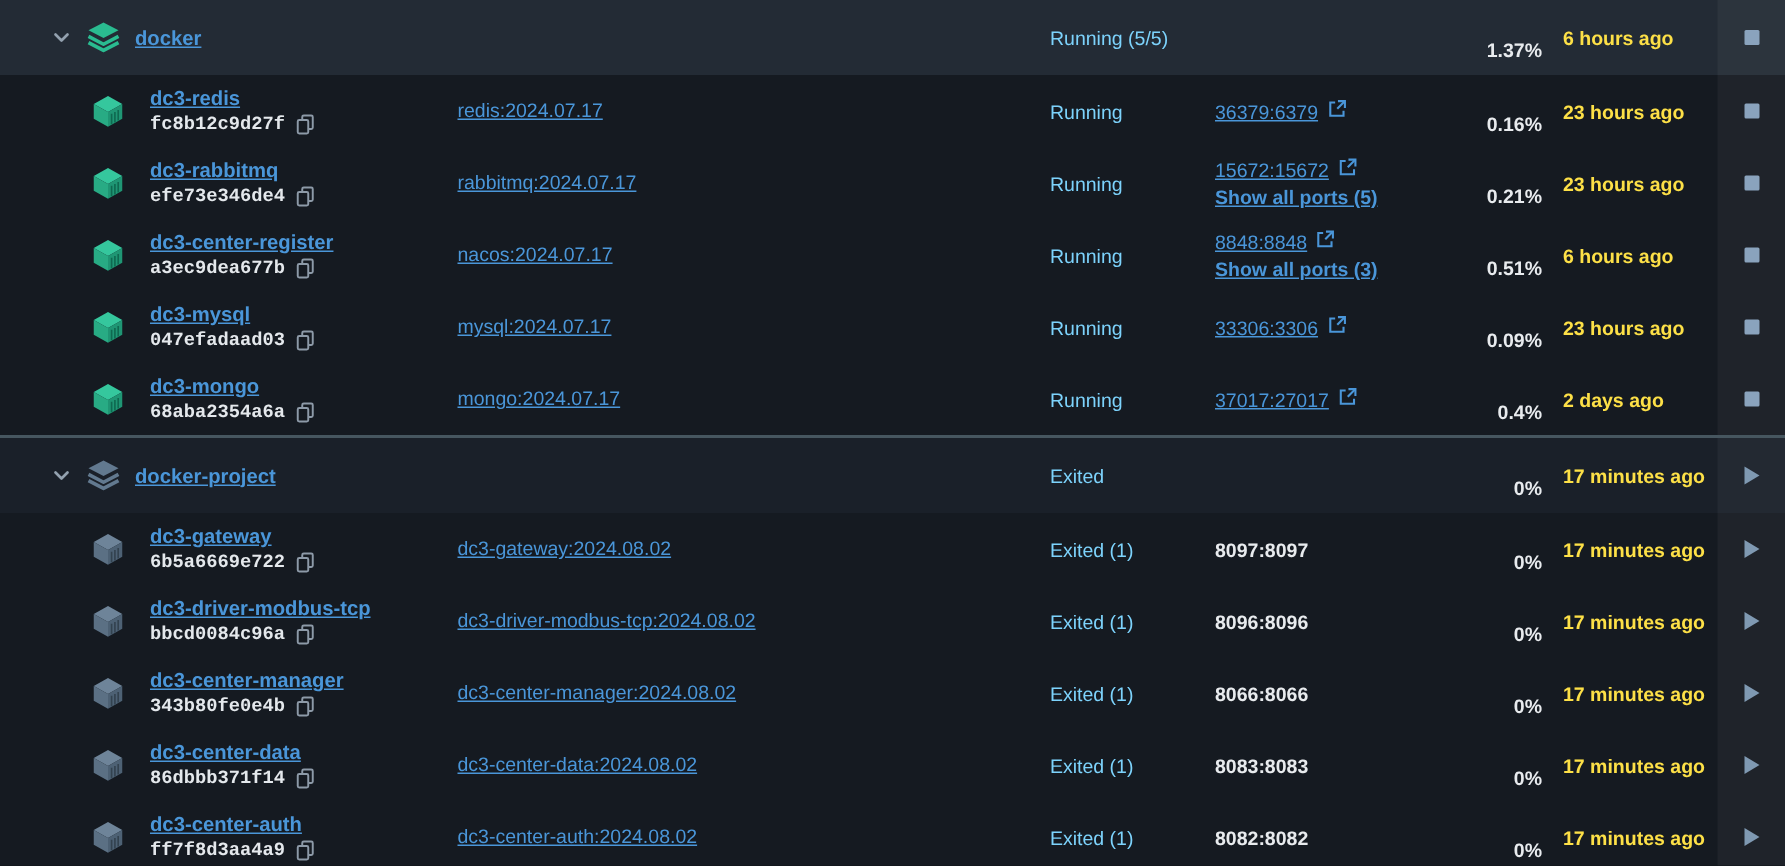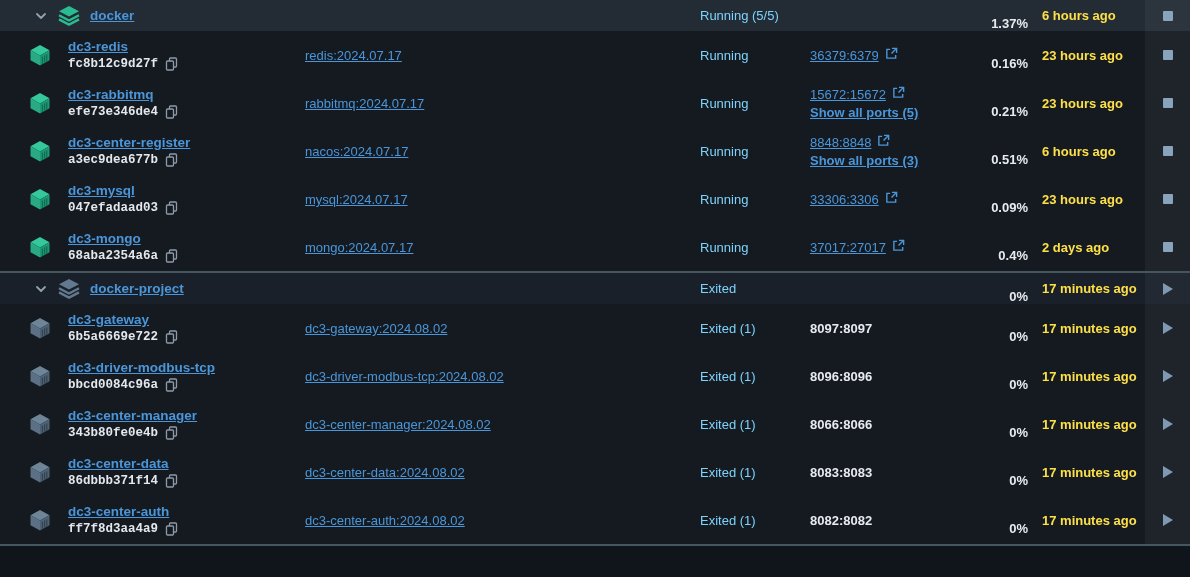--- a/index.html
+++ b/index.html
@@ -2,32 +2,32 @@
 <html><head>
 <meta charset="utf-8">
 <style>
   * { margin:0; padding:0; box-sizing:border-box; }
   html,body { width:1190px; height:577px; overflow:hidden; background:#10151b;
     font-family:"Liberation Sans", sans-serif; }
   .table { width:1190px; }
 
   .row { display:grid; grid-template-columns:275px 425px 110px 150px 68px 117px 45px;
     align-items:center; }
-  .row.group-row { height:31px; background:#232b35; }
+  .row.group-row { height:50px; background:#232b35; }
   .row.group-row.exited { background:#1a2029; }
   .row.container-row { height:48px; background:#151a21; }
 
   .divider { height:2px; background:#46565f; }
 
   .cell { min-width:0; }
 
   
   .name-cell { display:flex; align-items:center; }
   .group-row .name-cell { padding-left:34px; gap:9px; }
-  .container-row .name-cell { padding-left:28px; gap:16px; }
+  .container-row .name-cell { padding-left:60px; gap:16px; }
   .chevron-btn { display:flex; align-items:center; cursor:pointer; }
   .icon-wrap { display:flex; align-items:center; flex:none; }
 
   a.lnk { color:#4a96d9; text-decoration:underline; cursor:pointer; font-size:13px; }
   a.name-lnk { font-weight:bold; font-size:13.5px; }
   .name-stack { display:flex; flex-direction:column; gap:3px; }
   .id-line { display:flex; align-items:center; gap:7px;font-family:Liberation Mono, monospace; }
   .cid { color:#e4e8ec; font-weight:bold; font-size:12.5px; }
   .copy-btn { display:flex; cursor:pointer; }
 

